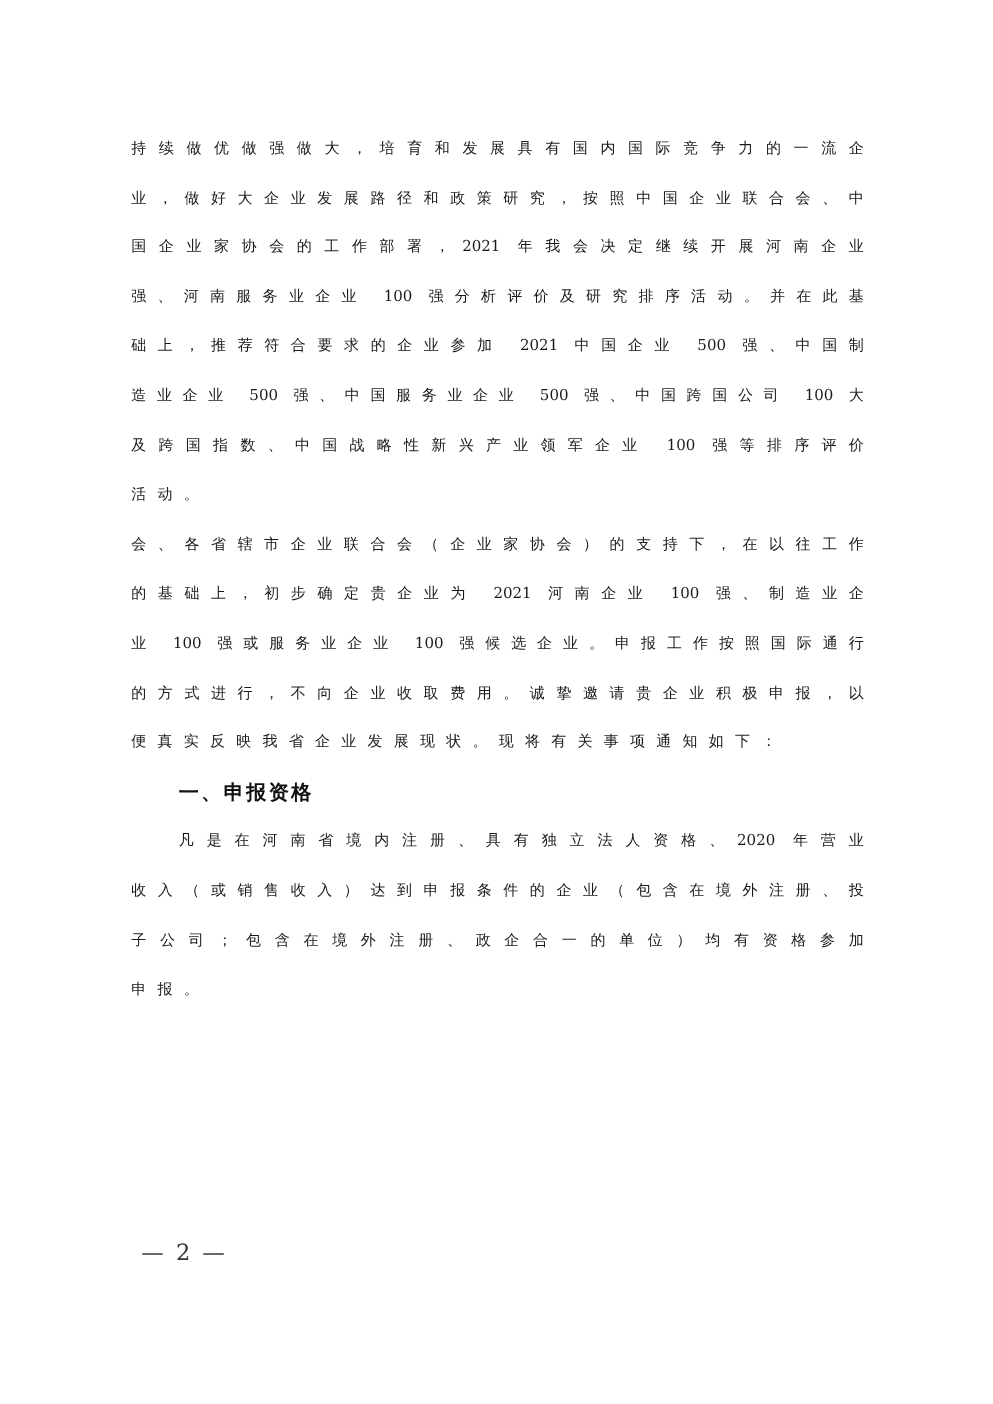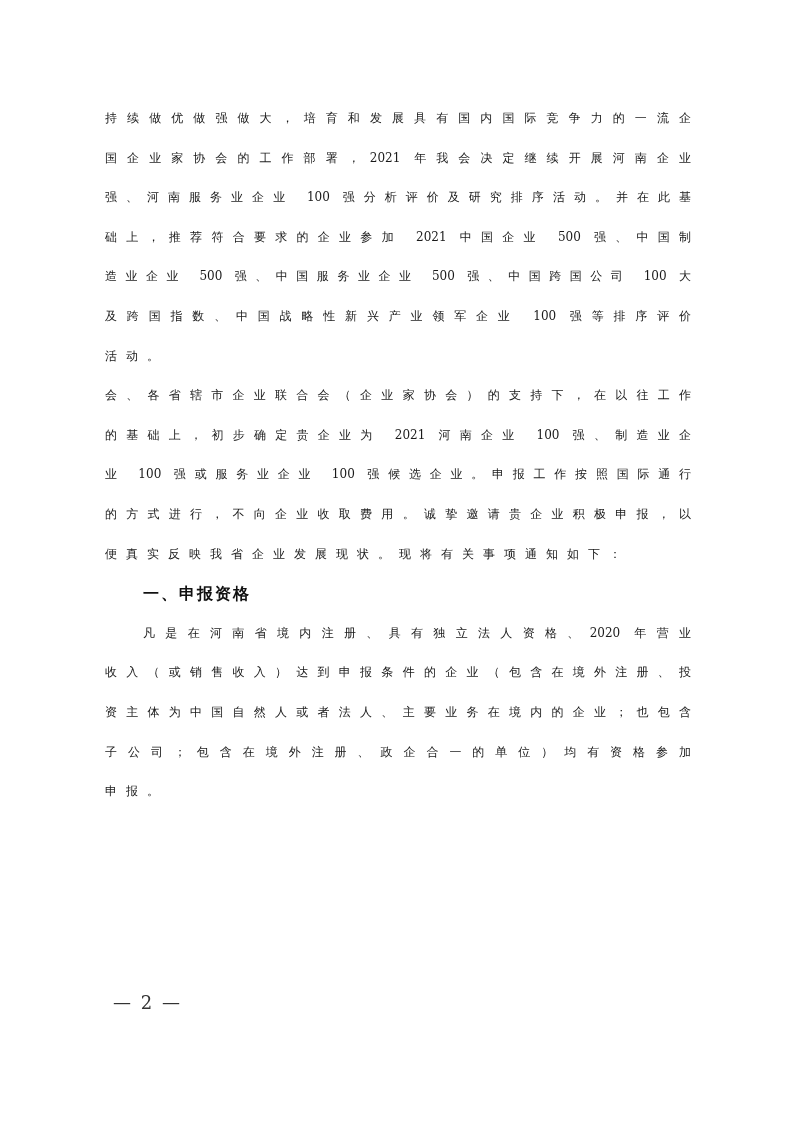--- a/index.html
+++ b/index.html
@@ -68,20 +68,21 @@
     }
   </style>
 </head>
 <body>
 
 <div class="page">
   <div class="body-text">
 
     <div>
       <div class="line">持续做优做强做大，培育和发展具有国内国际竞争力的一流企</div>
+      <div class="line">业，做好大企业发展路径和政策研究，按照中国企业联合会、中</div>
       <div class="line">国企业家协会的工作部署，2021 年我会决定继续开展河南企业</div>
       <div class="line">强、河南服务业企业 100 强分析评价及研究排序活动。并在此基</div>
       <div class="line">础上，推荐符合要求的企业参加 2021 中国企业 500 强、中国制</div>
       <div class="line">造业企业 500 强、中国服务业企业 500 强、中国跨国公司 100 大</div>
       <div class="line">及跨国指数、中国战略性新兴产业领军企业 100 强等排序评价</div>
       <div class="line last spaced">活动。</div>
     </div>
 
     <div>
       <div class="line">会、各省辖市企业联合会（企业家协会）的支持下，在以往工作</div>
@@ -89,21 +90,20 @@
       <div class="line">业 100 强或服务业企业 100 强候选企业。申报工作按照国际通行</div>
       <div class="line">的方式进行，不向企业收取费用。诚挚邀请贵企业积极申报，以</div>
       <div class="line last spaced">便真实反映我省企业发展现状。现将有关事项通知如下：</div>
     </div>
 
     <div class="heading">一、申报资格</div>
 
     <div>
       <div class="line indent">凡是在河南省境内注册、具有独立法人资格、2020 年营业</div>
       <div class="line">收入（或销售收入）达到申报条件的企业（包含在境外注册、投</div>
-      <div class="line">资主体为中国自然人或者法人、主要业务在境内的企业；也包含</div>
       <div class="line">子公司；包含在境外注册、政企合一的单位）均有资格参加</div>
       <div class="line last spaced">申报。</div>
     </div>
 
   </div>
 
   <div class="page-number">— 2 —</div>
 </div>
 
 </body></html>

